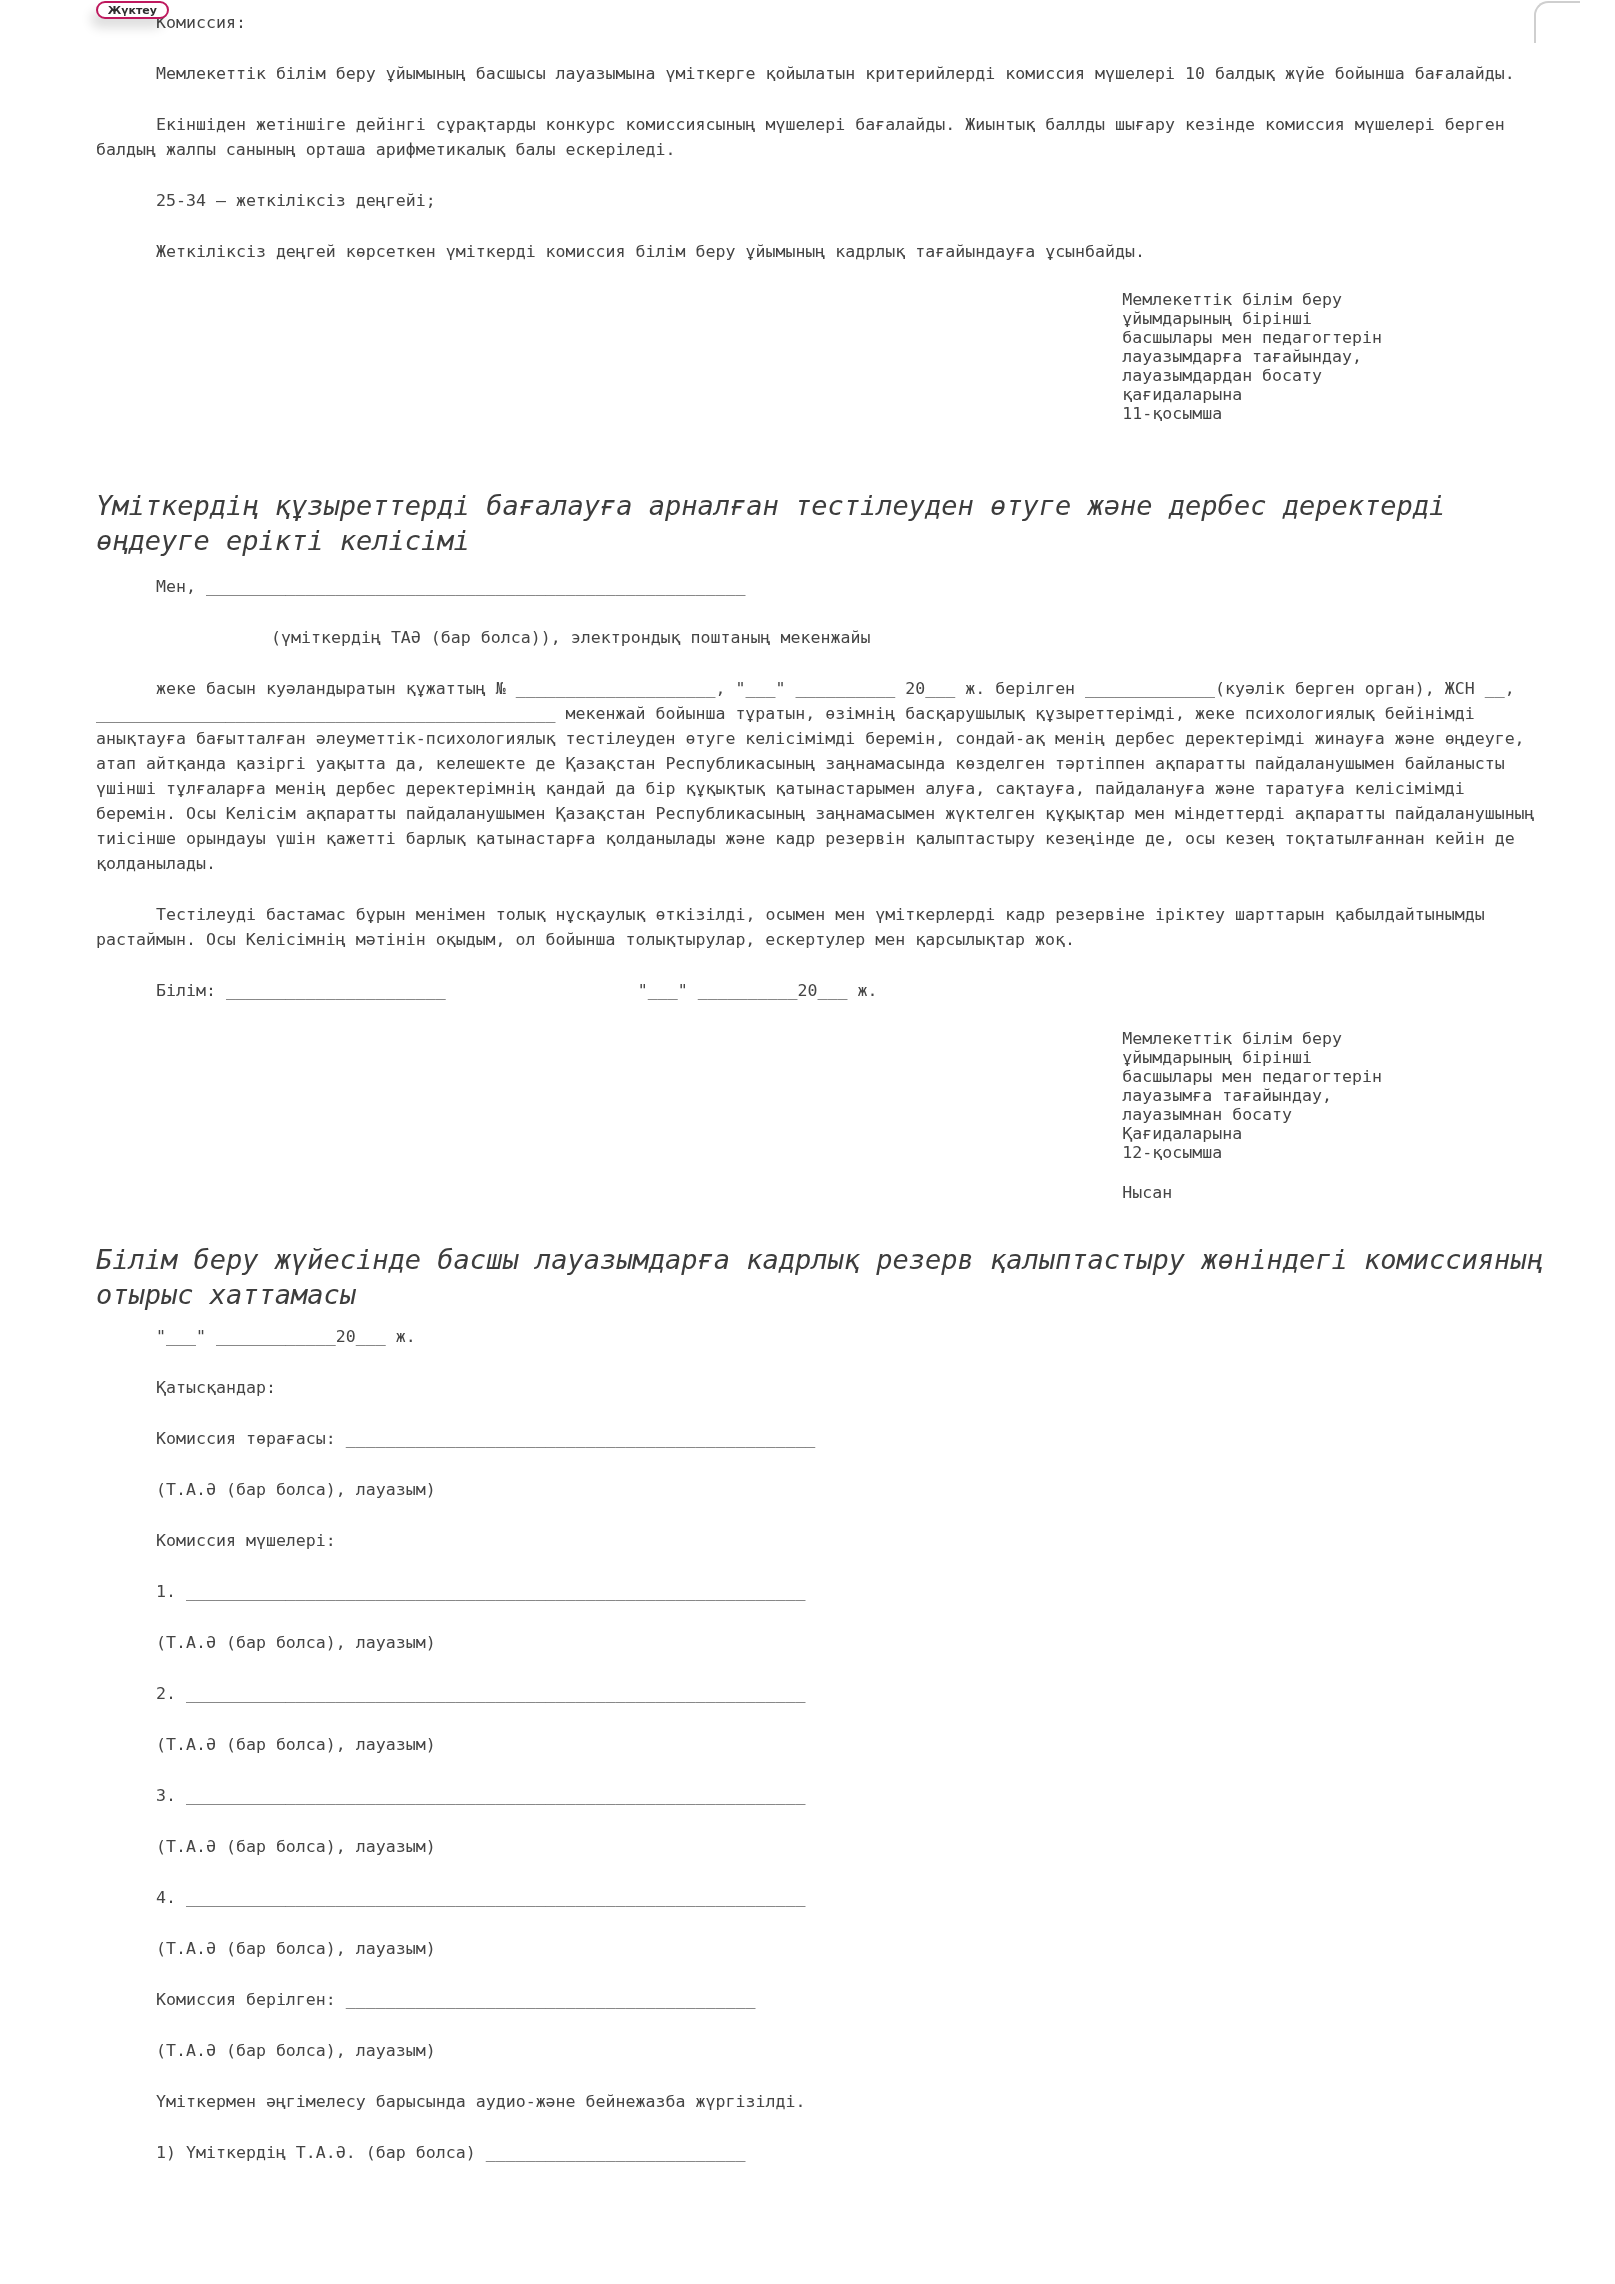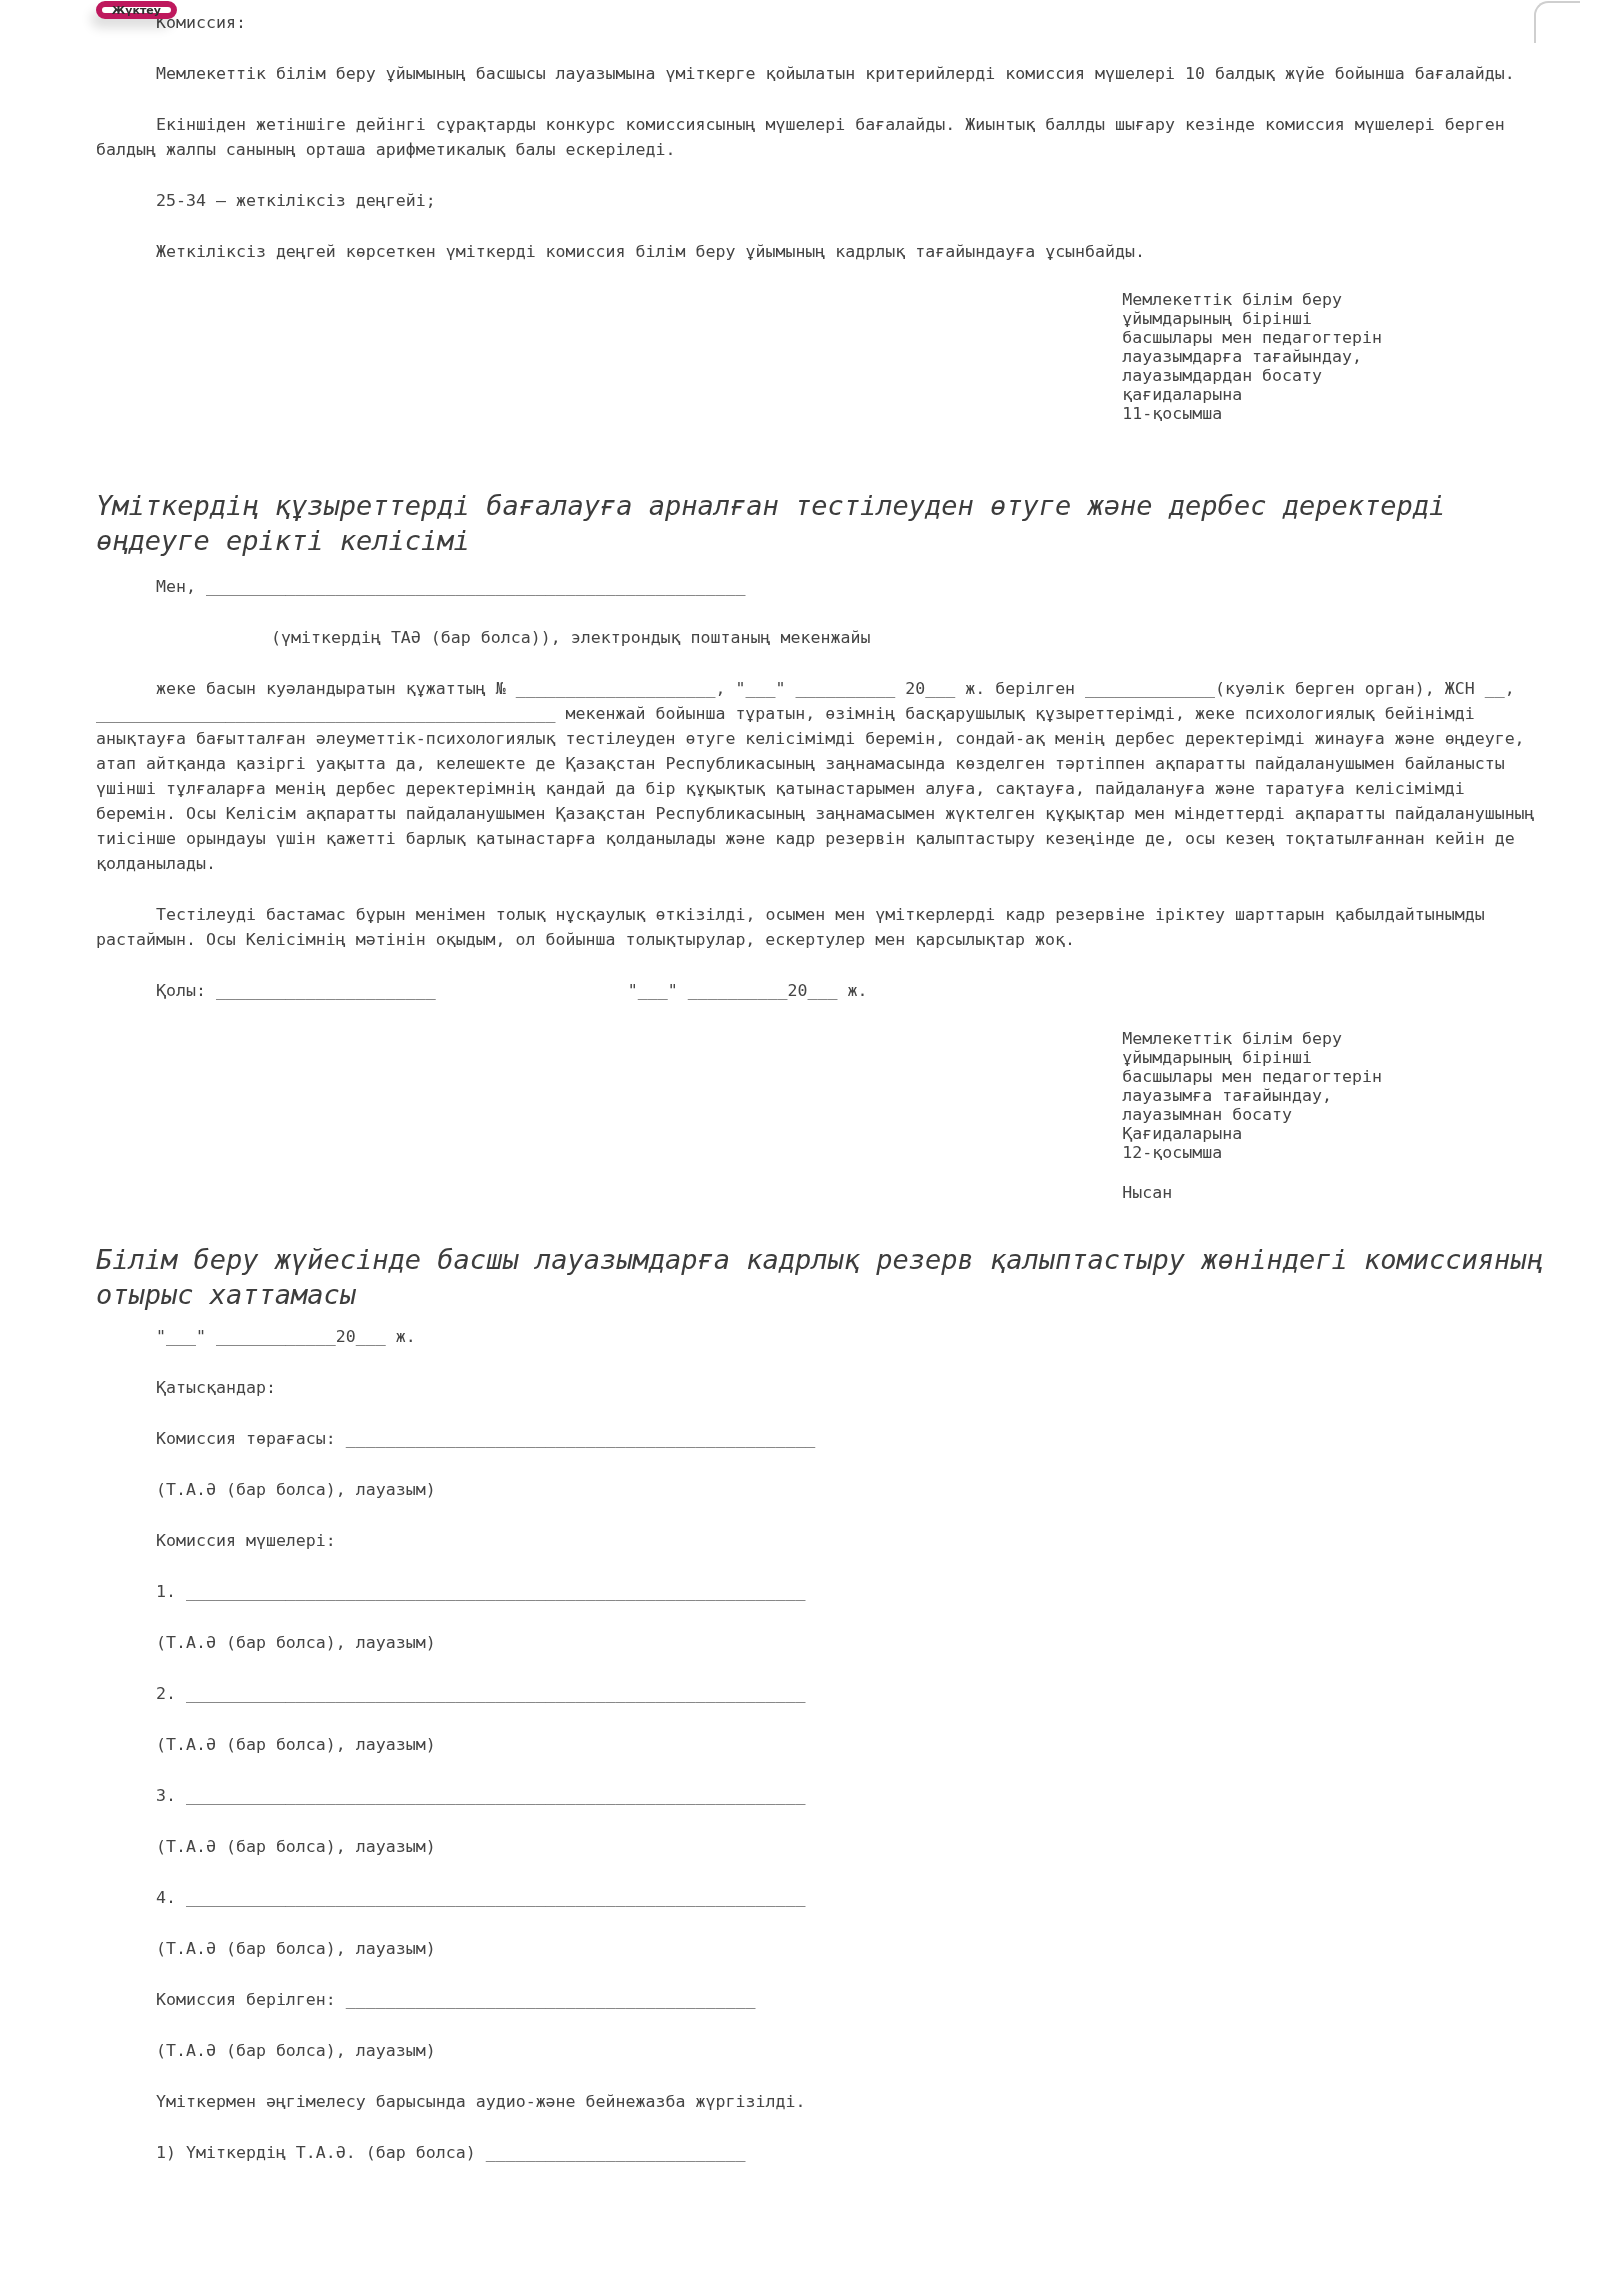--- a/index.html
+++ b/index.html
@@ -40,21 +40,21 @@
   .sign-date { margin-left: 192px; }
   .download-btn {
     position: absolute;
     left: 96px;
     top: 1.3px;
     height: 17.6px;
     display: inline-flex;
     align-items: center;
     padding: 0 9.8px;
     background: #ffffff;
-    border: 6px solid #be185d;
+    border: 2px solid #be185d;
     border-radius: 9.8px;
     font-family: "DejaVu Sans", "Liberation Sans", sans-serif;
     font-size: 11px;
     font-weight: 700;
     color: #2e2e2e;
     z-index: 3;
     box-shadow: -5.2px 9px 10.4px rgba(0,0,0,0.13);
     cursor: pointer;
   }
   .panel-corner {
@@ -94,21 +94,21 @@
   </div>
 
   <h1>Үміткердің құзыреттерді бағалауға арналған тестілеуден өтуге және дербес деректерді өңдеуге ерікті келісімі</h1>
 
   <p class="ln">Мен, ______________________________________________________</p>
   <p class="caption">(үміткердің ТАӘ (бар болса)), электрондық поштаның мекенжайы</p>
   <p class="para">жеке басын куәландыратын құжаттың № ____________________, "___" __________ 20___ ж. берілген _____________(куәлік берген орган), ЖСН __, ______________________________________________ мекенжай бойынша тұратын, өзімнің басқарушылық құзыреттерімді, жеке психологиялық бейінімді анықтауға бағытталған әлеуметтік-психологиялық тестілеуден өтуге келісімімді беремін, сондай-ақ менің дербес деректерімді жинауға және өңдеуге, атап айтқанда қазіргі уақытта да, келешекте де Қазақстан Республикасының заңнамасында көзделген тәртіппен ақпаратты пайдаланушымен байланысты үшінші тұлғаларға менің дербес деректерімнің қандай да бір құқықтық қатынастарымен алуға, сақтауға, пайдалануға және таратуға келісімімді беремін. Осы Келісім ақпаратты пайдаланушымен Қазақстан Республикасының заңнамасымен жүктелген құқықтар мен міндеттерді ақпаратты пайдаланушының тиісінше орындауы үшін қажетті барлық қатынастарға қолданылады және кадр резервін қалыптастыру кезеңінде де, осы кезең тоқтатылғаннан кейін де қолданылады.</p>
   <p class="para">Тестілеуді бастамас бұрын менімен толық нұсқаулық өткізілді, осымен мен үміткерлерді кадр резервіне іріктеу шарттарын қабылдайтынымды растаймын. Осы Келісімнің мәтінін оқыдым, ол бойынша толықтырулар, ескертулер мен қарсылықтар жоқ.</p>
 
   <p class="ln sign-row">
-    <span>Қолы: ______________________</span><span class="sign-date">"___" __________20___ ж.</span>
+    <span>Білім: ______________________</span><span class="sign-date">"___" __________20___ ж.</span>
   </p>
 
   <div class="appendix">
     <div>Мемлекеттік білім беру</div>
     <div>ұйымдарының бірінші</div>
     <div>басшылары мен педагогтерін</div>
     <div>лауазымға тағайындау,</div>
     <div>лауазымнан босату</div>
     <div>Қағидаларына</div>
     <div>12-қосымша</div>

